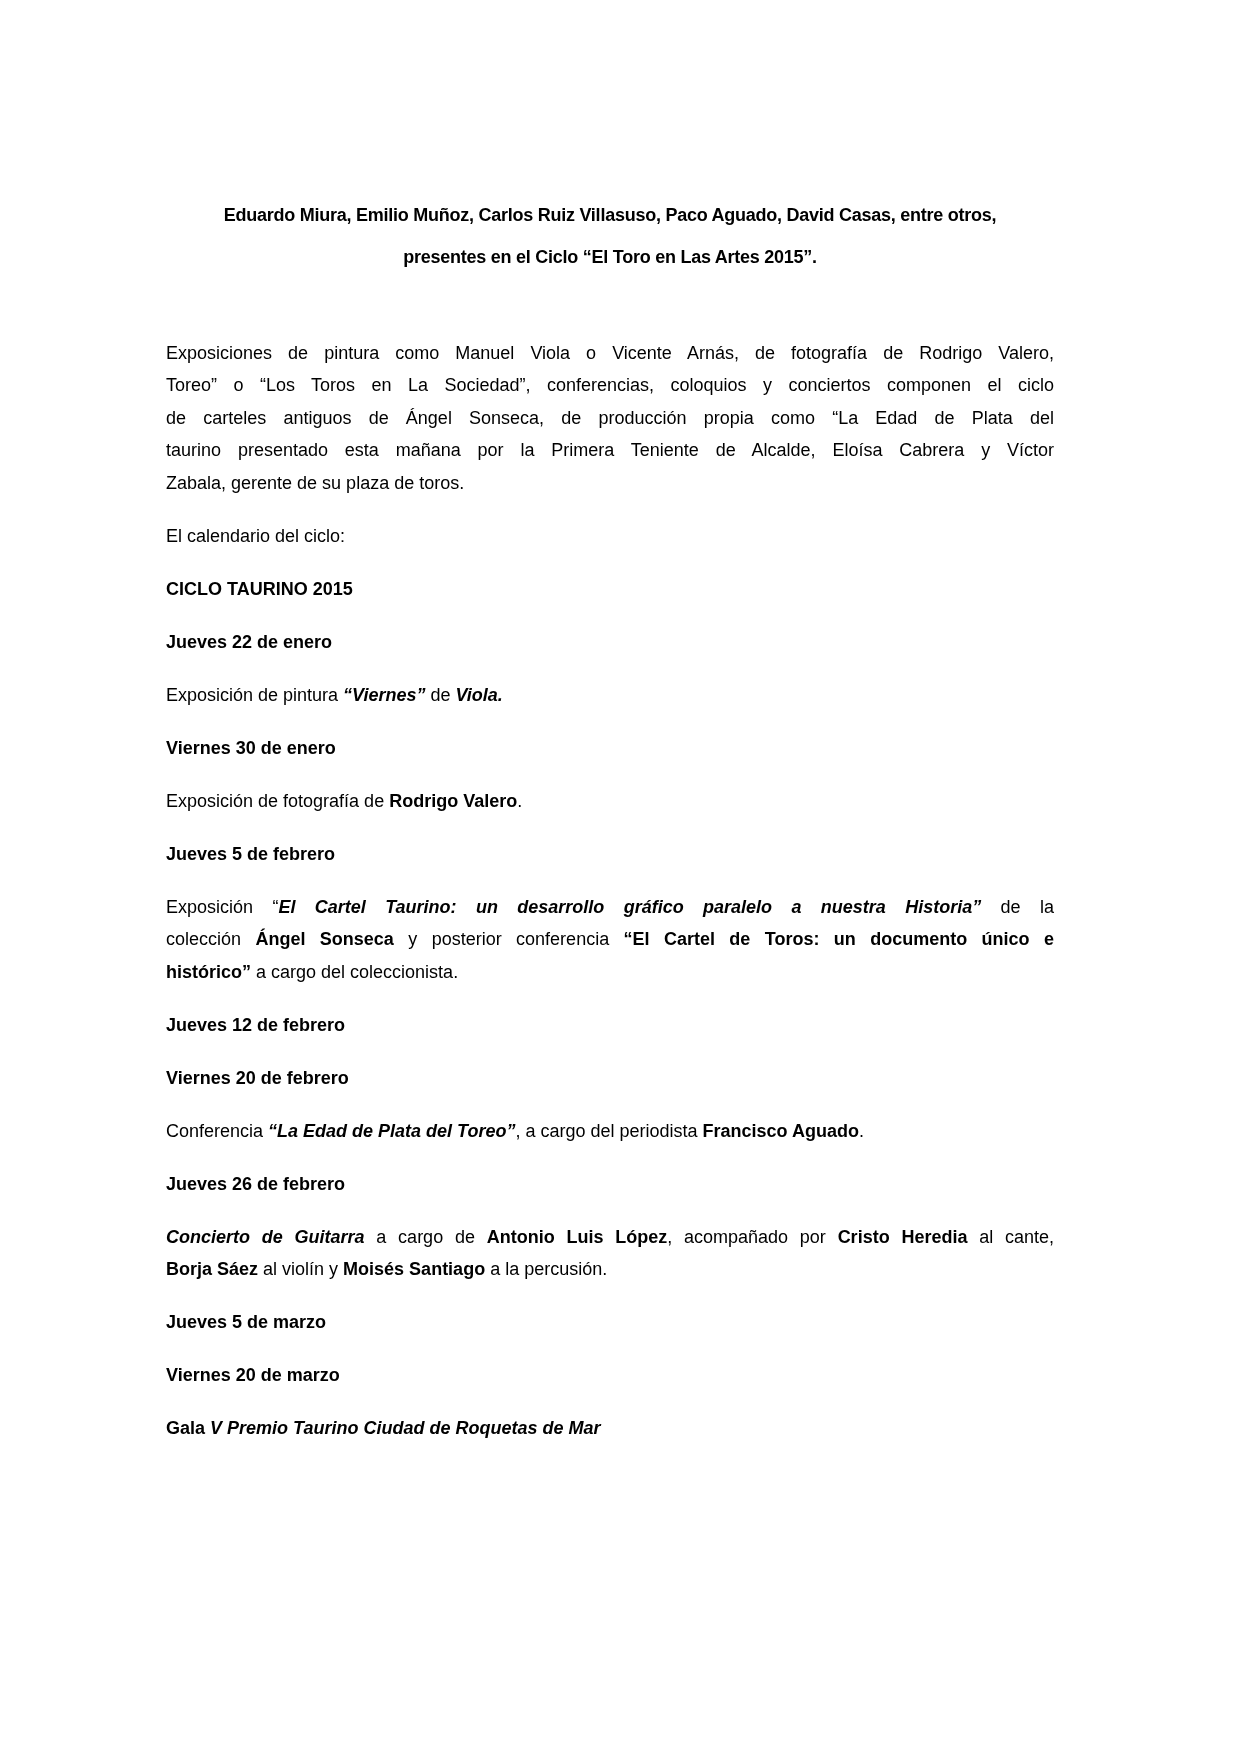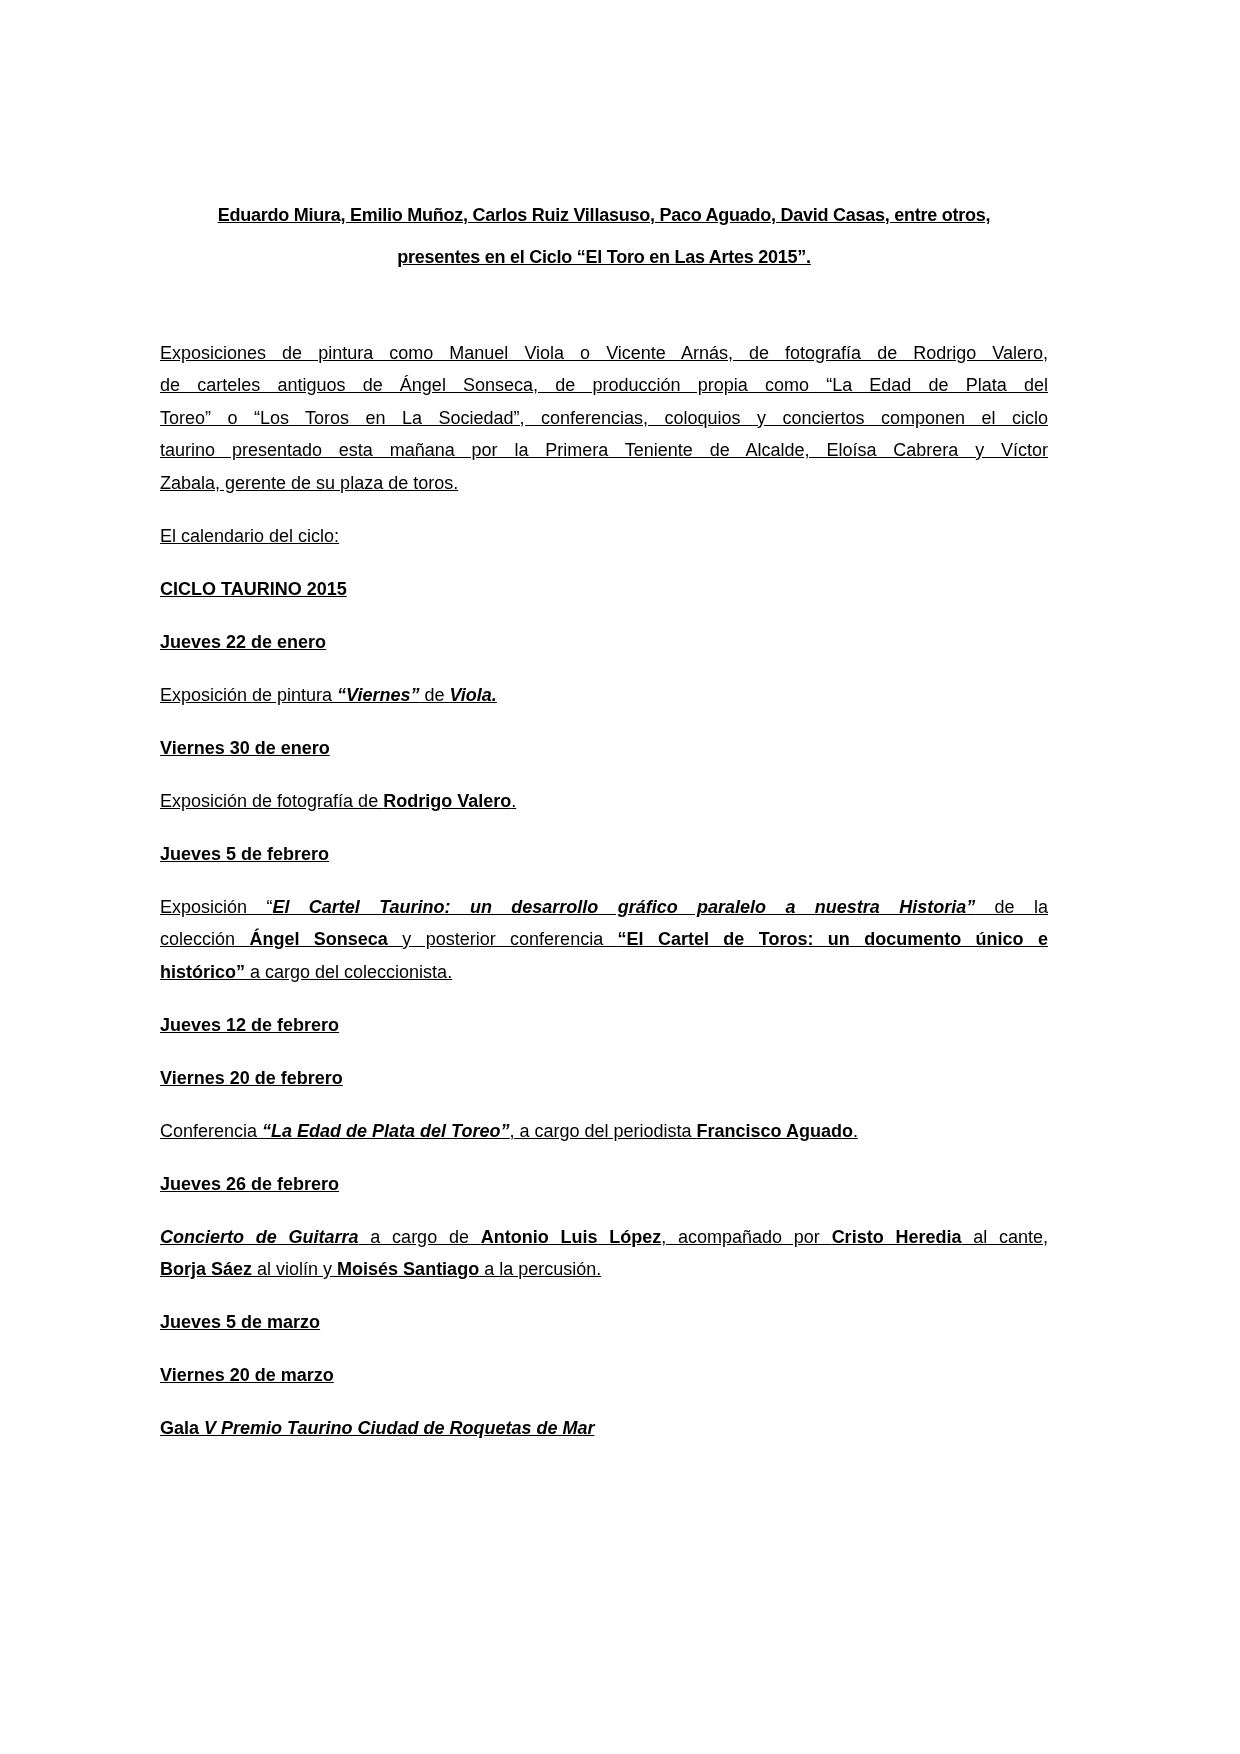--- a/index.html
+++ b/index.html
@@ -8,26 +8,25 @@
     position:relative;
     width:1240px;
     height:1754px;
     background:#ffffff;
     overflow:hidden;
     font-family:"Liberation Sans","DejaVu Sans",sans-serif;
     color:#000000;
   }
   .doc {
     position:absolute;
-    left:160px;
+    left:166px;
     top:194px;
     width:888px;
     font-size:18px;
     line-height:32.5px;
-    text-decoration:underline;
   }
   .block { margin-bottom:20.5px; }
   .block.title {
     text-align:center;
     font-weight:bold;
     line-height:42px;
     letter-spacing:-0.25px;
     margin-bottom:58.5px;
   }
   .block.title .line { white-space:nowrap; }
@@ -41,22 +40,22 @@
 <body>
 
 <div class="page">
   <div class="doc">
       <div class="block title">
         <div class="line"><span class="s-b">Eduardo Miura, Emilio Muñoz, Carlos Ruiz Villasuso, Paco Aguado, David Casas, entre otros,</span></div>
         <div class="line"><span class="s-b">presentes en el Ciclo “El Toro en Las Artes 2015”.</span></div>
       </div>
       <div class="block paragraph">
         <div class="line jline"><span>Exposiciones de pintura como Manuel Viola o Vicente Arnás, de fotografía de Rodrigo Valero,</span></div>
+        <div class="line jline"><span>Toreo” o “Los Toros en La Sociedad”, conferencias, coloquios y conciertos componen el ciclo</span></div>
         <div class="line jline"><span>de carteles antiguos de Ángel Sonseca, de producción propia como “La Edad de Plata del</span></div>
-        <div class="line jline"><span>Toreo” o “Los Toros en La Sociedad”, conferencias, coloquios y conciertos componen el ciclo</span></div>
         <div class="line jline"><span>taurino presentado esta mañana por la Primera Teniente de Alcalde, Eloísa Cabrera y Víctor</span></div>
         <div class="line"><span>Zabala, gerente de su plaza de toros.</span></div>
       </div>
       <div class="block paragraph">
         <div class="line"><span>El calendario del ciclo:</span></div>
       </div>
       <div class="block heading">
         <div class="line"><span class="s-b">CICLO TAURINO 2015</span></div>
       </div>
       <div class="block heading">

